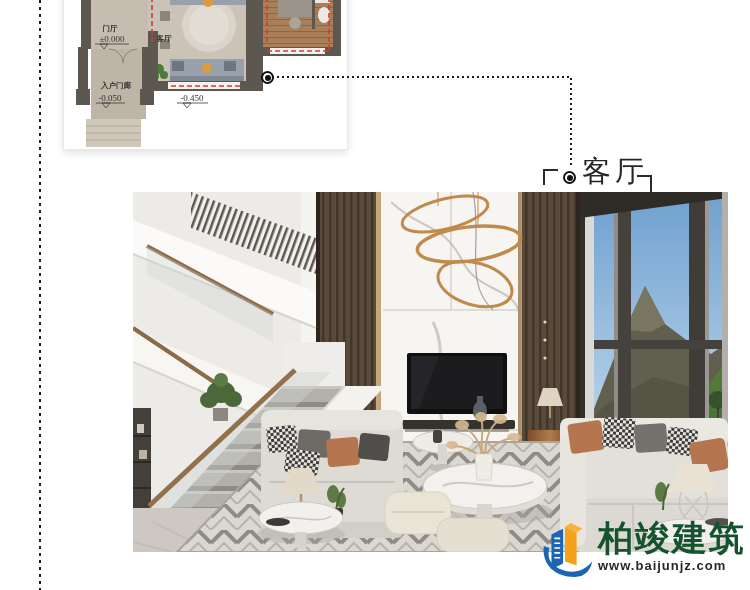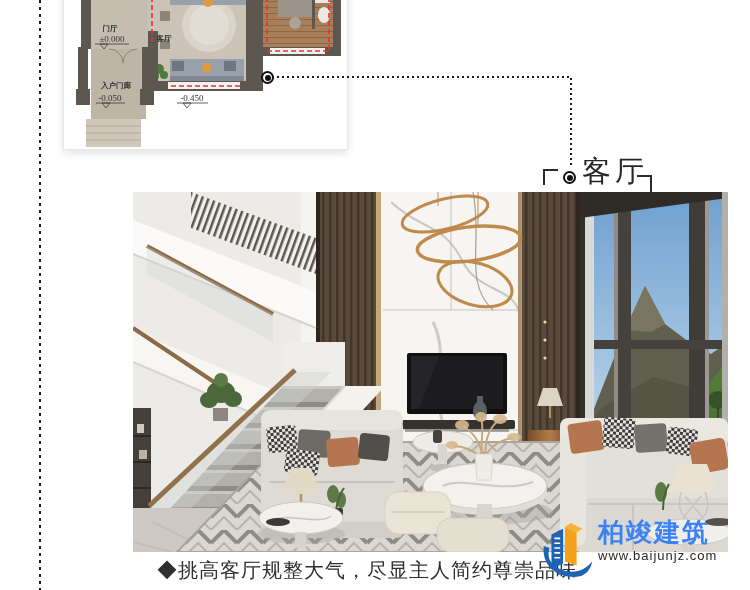--- a/index.html
+++ b/index.html
@@ -31,22 +31,22 @@
     border-right:2px solid #2b2b2b;border-top:2px solid #2b2b2b;}
   
   .photo{position:absolute;left:133px;top:192px;width:595px;height:360px;overflow:hidden;background:#e9e7e3;}
   .photo svg{display:block;width:595px;height:360px;}
   
   .caption{position:absolute;left:157px;top:557px;font-size:20px;color:#2f2f2f;letter-spacing:1px;white-space:nowrap;}
   
   .logo{position:absolute;left:536px;top:518px;display:flex;align-items:flex-start;z-index:5;}
   .logo-icon{width:58px;height:62px;flex:0 0 auto;}
   .logo-text{margin-left:4px;}
-  .logo-name{font-size:26px;font-weight:bold;color:#3b82f6;letter-spacing:2px;line-height:1.12;white-space:nowrap;}
-  .logo-site{font-size:13px;font-weight:normal;color:#282828;letter-spacing:1px;margin-top:1px;white-space:nowrap;}
+  .logo-name{font-size:35px;font-weight:bold;color:#14532d;letter-spacing:2px;line-height:1.12;white-space:nowrap;}
+  .logo-site{font-size:13px;font-weight:bold;color:#282828;letter-spacing:1px;margin-top:1px;white-space:nowrap;}
 </style>
 </head>
 <body>
 
 <div class="page">
 
   <div class="edge-dots"></div>
 
   <div class="plan-card">
     <svg viewBox="0 0 283 160">
@@ -378,21 +378,20 @@
         <path d="M548,300 C544,316 548,326 560,330 M572,300 C578,314 574,326 562,330 M552,304 L570,326 M568,304 L550,326" stroke="#c9c5bf" fill="none" stroke-width="1.5"></path>
         <ellipse cx="528" cy="300" rx="6" ry="10" fill="#5d7a44"></ellipse>
         <path d="M530,318 q0,-16 6,-26" stroke="#4a6336" stroke-width="2" fill="none"></path>
         <ellipse cx="556" cy="340" rx="42" ry="13" fill="#f1efeb" stroke="#ccc8c2"></ellipse>
         <ellipse cx="586" cy="330" rx="14" ry="4" fill="#55514c"></ellipse>
         <rect x="550" y="348" width="12" height="12" fill="#d6d2cc"></rect>
       </g>
     </svg>
   </div>
 
-  <div class="caption">◆挑高客厅规整大气，尽显主人简约尊崇品味</div>
 
   <div class="logo">
     <svg class="logo-icon" viewBox="0 0 60 62">
       <path d="M8,28 C6,48 20,60 40,60 C51,60 57,52 58,44 C52,52 42,56 32,54 C18,51 10,42 14,30 Z" fill="#1d64b5"></path>
       <polygon points="16,16 28,10 28,46 16,52" fill="#1d64b5"></polygon>
       <g stroke="#ffffff" stroke-width="1.6">
         <path d="M19,20 h6 M19,25 h6 M19,30 h6 M19,35 h6 M19,40 h6"></path>
       </g>
       <polygon points="30,8 42,14 42,48 30,44" fill="#f5a21a"></polygon>
       <polygon points="30,8 36,4 48,10 42,14" fill="#f7b23c"></polygon>

